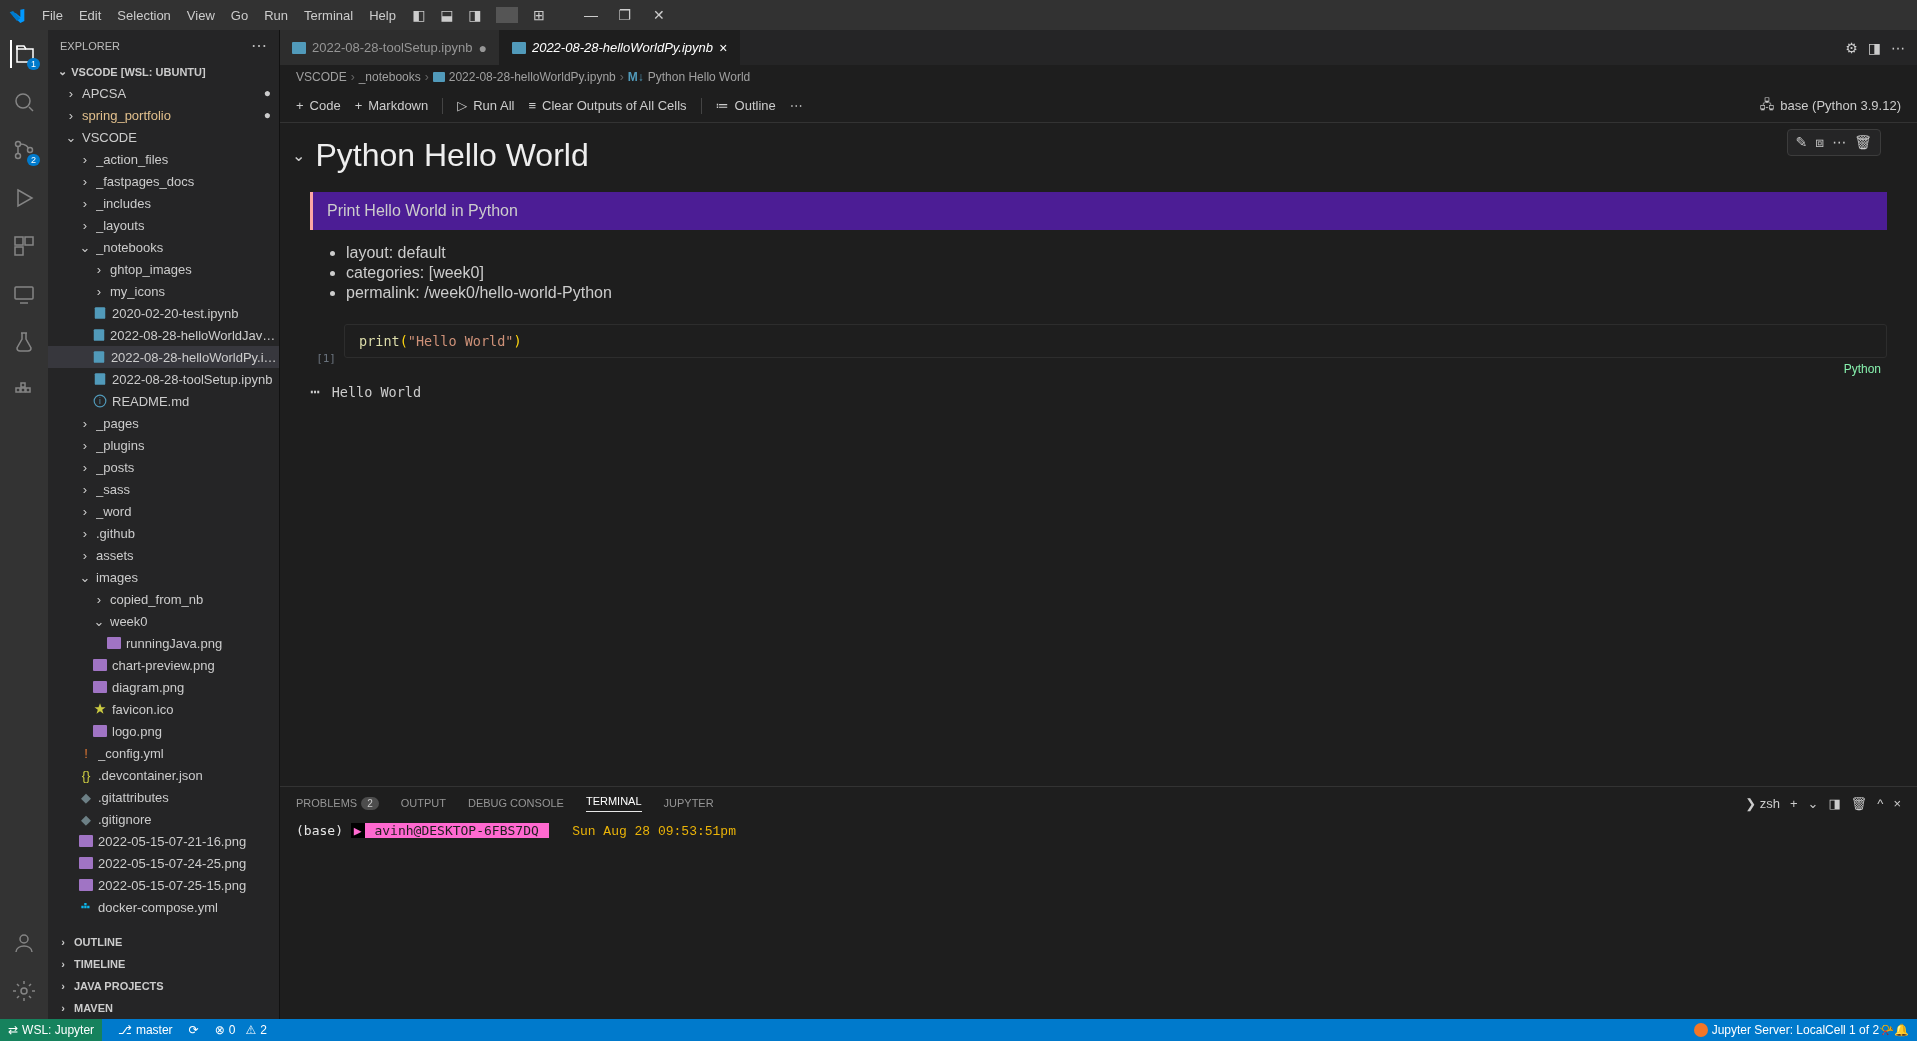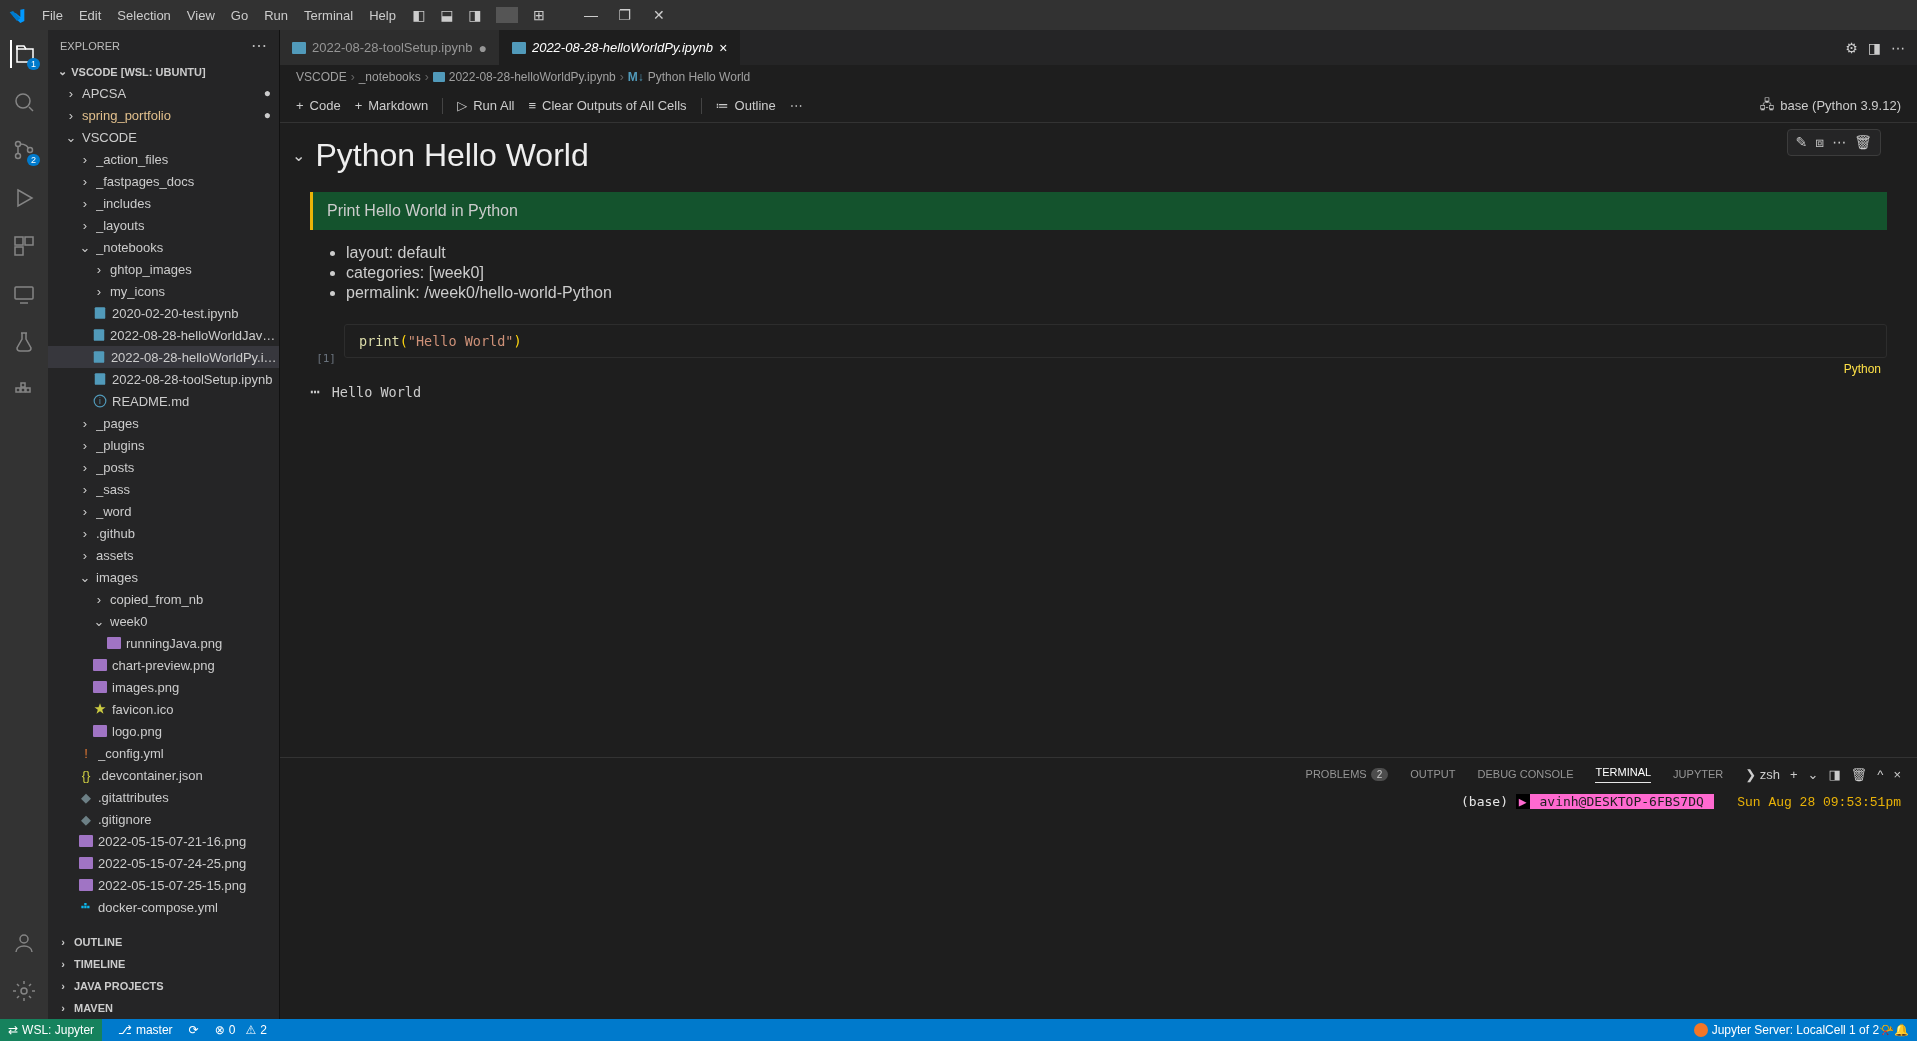--- a/index.html
+++ b/index.html
@@ -72,34 +72,34 @@
 .breadcrumb .bsep { color:#666;}
 .nb-toolbar { height:34px; display:flex; align-items:center; padding:0 16px; gap:14px; color:#ccc; font-size:13px; border-bottom:1px solid #333;}
 .nb-toolbar .item { display:flex; align-items:center; gap:6px;}
 .nb-toolbar .divider { width:1px; height:16px; background:#444;}
 .nb-toolbar .kernel { margin-left:auto; display:flex; align-items:center; gap:6px;}
 .notebook-body { flex:1; overflow:auto; padding:10px 30px 20px 30px; position:relative;}
 .cell-toolbar { position:absolute; right:36px; top:6px; display:flex; gap:8px; background:#252526; border:1px solid #3c3c3c; padding:4px 8px; border-radius:4px;}
 .cell-toolbar span{font-size:14px; color:#ccc;}
 .md-title { font-size:32px; font-weight:400; color:#eee; margin-bottom:18px; margin-top:4px; display:flex; align-items:center; gap:10px;}
 .md-title .chev { font-size:16px; color:#ccc; margin-left:-18px;}
-.quote-block { background:#14532d; border-left:3px solid #eab308; padding:10px 14px; margin-bottom:14px; font-size:16px; color:#ccc;}
+.quote-block { background:#4c1d95; border-left:3px solid #fca5a5; padding:10px 14px; margin-bottom:14px; font-size:16px; color:#ccc;}
 .bullet-list { margin-left:36px; margin-bottom:22px; font-size:16px; color:#ccc;}
 .bullet-list li { list-style:disc; margin-bottom:2px;}
 .code-cell { display:flex; }
 .exec-num { width:34px; text-align:right; font-family:Consolas,monospace; font-size:11px; color:#6a737d; padding-top:28px; padding-right:8px;}
 .code-block { flex:1; }
 .code-input { background:#1e1e1e; border:1px solid #2d2d2d; border-radius:3px; padding:8px 14px; font-family:Consolas,monospace; font-size:13.5px;}
 .code-input .fn { color:#dcdcaa;}
 .code-input .paren { color:#ffd710;}
 .code-input .str { color:#ce9178;}
-.lang-ind { text-align:right; font-size:12px; color:#fde047; padding:4px 6px 2px 0;}
+.lang-ind { text-align:right; font-size:12px; color:#86efac; padding:4px 6px 2px 0;}
 .output-line { display:flex; align-items:center; gap:12px; font-family:Consolas,monospace; font-size:13.5px; margin-top:4px;}
 .output-line .dots{ color:#ccc; font-size:16px;}
-.panel { height:262px; border-top:1px solid #333; background:#1e1e1e; display:flex; flex-direction:column;align-items:flex-end;}
+.panel { height:233px; border-top:1px solid #333; background:#1e1e1e; display:flex; flex-direction:column;}
 .panel-tabs { height:32px; display:flex; align-items:center; padding:0 16px; gap:22px; font-size:11px;}
 .panel-tabs .ptab { color:#969696;}
 .panel-tabs .ptab.active { color:#fff; border-bottom:1px solid #e7e7e7; padding-bottom:4px;}
 .panel-tabs .pbadge { background:#4d4d4d; color:#ccc; border-radius:8px; padding:1px 6px; font-size:10px; margin-left:4px;}
 .panel-tabs .right { margin-left:auto; display:flex; gap:10px; align-items:center; color:#ccc; font-size:13px;}
 .term-body { flex:1; font-family:Consolas,monospace; font-size:13px; color:#e5e5e5; padding:4px 16px;}
 .term-body .hl { background:#ff69d0; color:#1e1e1e; padding:0 2px;}
 .term-body .dt { color:#eab308;font-family:Liberation Mono, monospace;}
 .term-body .cwd { color:#fff;}
 .term-body .cursor { display:inline-block; width:7px; height:14px; background:#ccc; vertical-align:-2px; margin-left:2px;}
@@ -363,21 +363,21 @@
             </svg>
           </span>
           <span class="txt">chart-preview.png</span>
         </div>
       <div class="tree-item indent2">
           <span class="ficon">
             <svg width="14" height="14">
               <rect width="14" height="12" y="1" rx="1" fill="#a074c4"></rect>
             </svg>
           </span>
-          <span class="txt">images.png</span>
+          <span class="txt">diagram.png</span>
         </div>
       <div class="tree-item indent2">
           <span class="ficon">
             <svg width="14" height="14" viewBox="0 0 24 24">
               <path fill="#cbcb41" d="M12 2l2.5 7h7l-5.7 4.2 2.2 7L12 16l-6 4.2 2.2-7L2.5 9h7z"></path>
             </svg>
           </span>
           <span class="txt">favicon.ico</span>
         </div>
       <div class="tree-item indent2">

